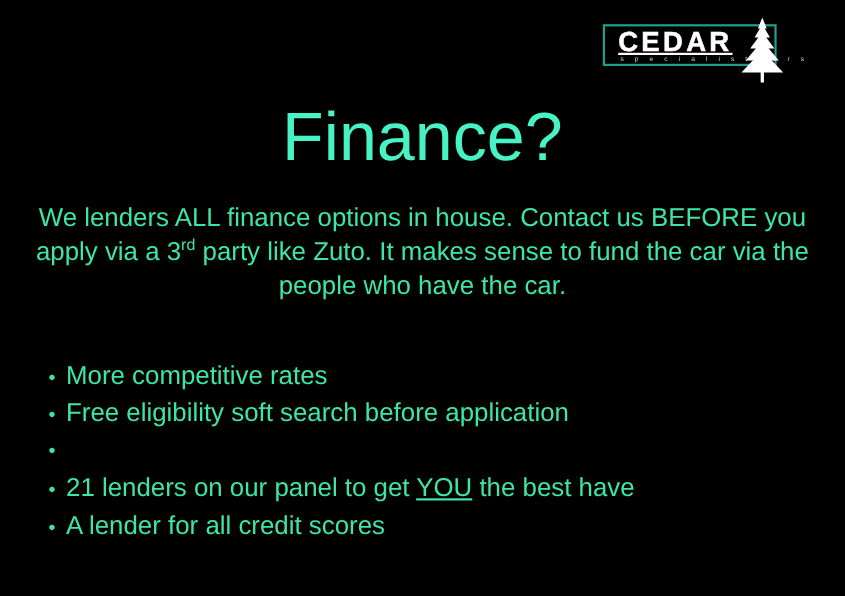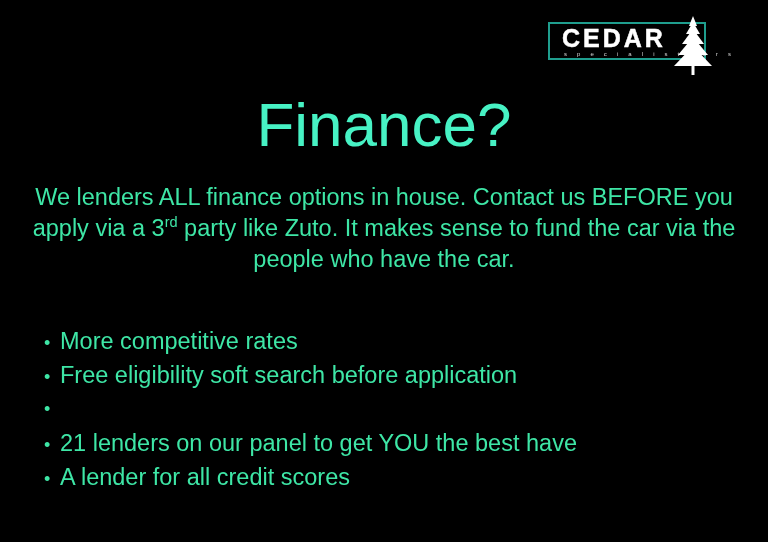--- a/index.html
+++ b/index.html
@@ -48,20 +48,21 @@
   #logo-wordmark {
     position: absolute;
     left: 10px;
     top: 0px;
     font-family: "Liberation Sans", sans-serif;
     font-size: 25px;
     font-weight: bold;
     letter-spacing: 3px;
     color: #ffffff;
     line-height: 25px;
+    text-decoration: underline;
     -webkit-text-stroke: 0.5px #ffffff;
   }
   #logo-tagline {
     position: absolute;
     left: 12px;
     top: 25px;
     font-family: "Liberation Sans", sans-serif;
     font-size: 6px;
     letter-spacing: 4.2px;
     color: #d6d6d6;
@@ -124,21 +125,21 @@
     height: 34px;
   }
   .bullet-dot {
     width: 16px;
     flex: 0 0 16px;
     color: #3ee6a6;
     font-size: 18px;
     line-height: 34px;
   }
   .bullet-text { white-space: nowrap; }
-  .bullet-text .u { }
+  .bullet-text .u { text-decoration: underline; }
 </style>
 </head>
 <body>
 
 <div id="slide">
 
   <div id="logo-block">
     <div id="logo-frame"></div>
     <div id="logo-inner">
       <div id="logo-wordmark">CEDAR</div>

